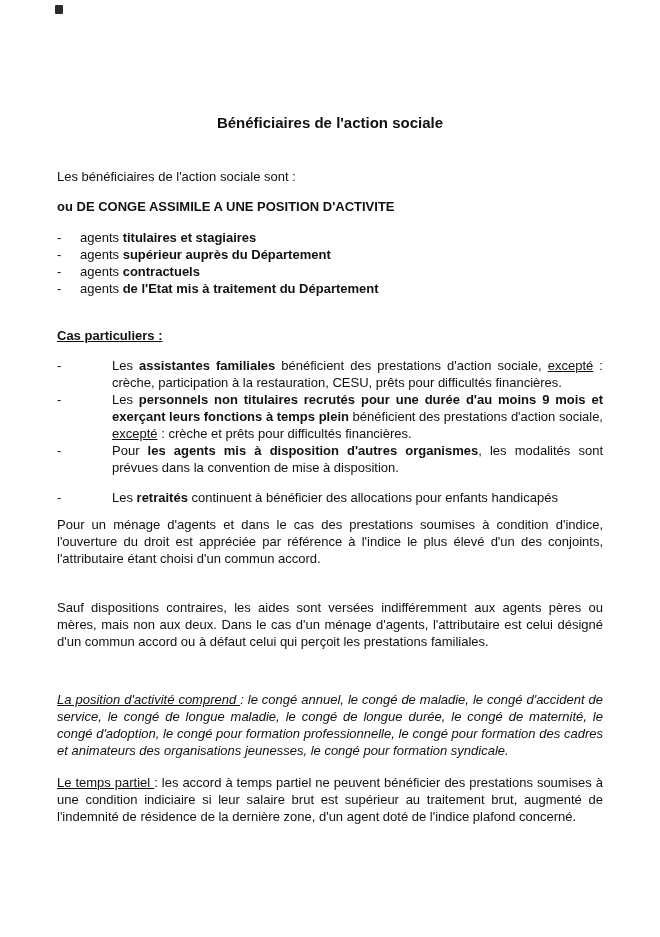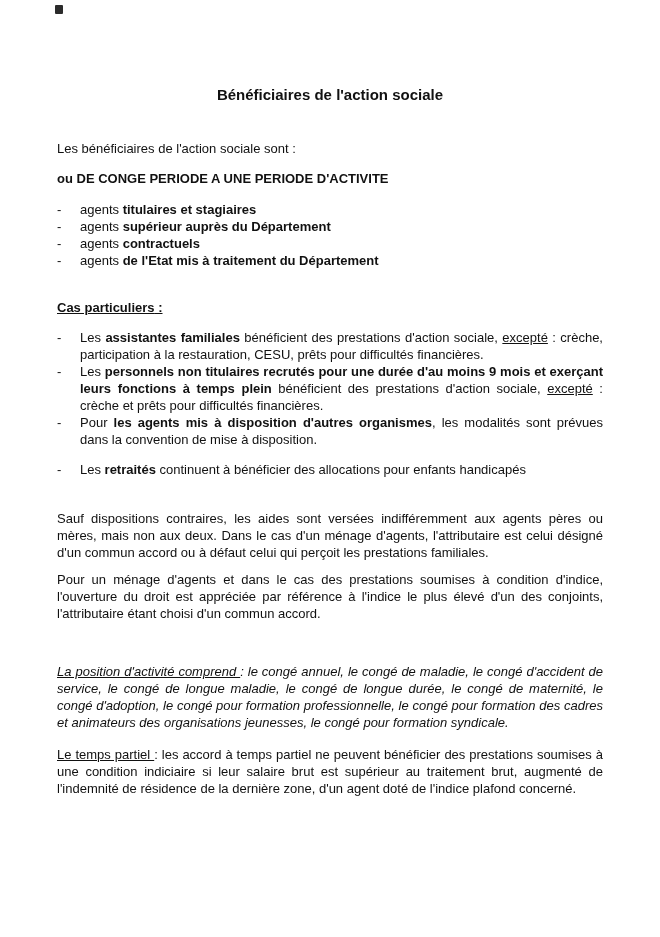--- a/index.html
+++ b/index.html
@@ -8,21 +8,21 @@
     width: 660px;
     height: 937px;
     font-family: "Liberation Sans", sans-serif;
     color: #111111;
     overflow: hidden;
   }
   .page {
     position: relative;
     width: 660px;
     height: 937px;
-    padding: 86px 57px 0 57px;
+    padding: 114px 57px 0 57px;
     background: #ffffff;
   }
   .scan-artifact {
     position: absolute;
     top: 5px;
     left: 55px;
     width: 8px;
     height: 9px;
     background: #2b2b2b;
     border-radius: 1px;
@@ -40,42 +40,42 @@
   .intro { margin-top: 36px; }
   .bold-block { margin-top: 13px; font-weight: bold; }
   ul.dash-list { list-style: none; }
   ul.dash-list li { display: flex; }
   .dash { width: 23px; flex: 0 0 23px; }
   .li-text { flex: 1; }
   .agent-list { margin-top: 14px; font-weight: normal; }
   .agent-list .li-text { font-weight: normal; }
   .cas-heading { margin-top: 30px; text-decoration: underline; }
   .cas-list { margin-top: 13px; }
-  .cas-list .li-text { text-align: justify; }
+  .cas-list .li-text { text-align: justify; margin-left: 32px; }
   .retraites { margin-top: 13px; }
   .para { margin-top: 10px; text-align: justify; }
   .para-sauf { margin-top: 32px; }
   .para-position { margin-top: 41px; font-style: italic; }
   .para-temps { margin-top: 15px; }
   .b { font-weight: bold; }
   .u { text-decoration: underline; }
 </style>
 </head>
 <body>
 
 <div class="page">
 
   <div class="scan-artifact"></div>
 
   <h1 class="title">Bénéficiaires de l'action sociale</h1>
 
   <p class="intro">Les bénéficiaires de l'action sociale sont :</p>
 
   <div class="bold-block">
-    <div class="hline">ou DE CONGE PERIODE A UNE PERIODE D'ACTIVITE</div>
+    <div class="hline">ou DE CONGE ASSIMILE A UNE POSITION D'ACTIVITE</div>
   </div>
 
   <ul class="dash-list agent-list">
     <li>
       <span class="dash">-</span>
       <span class="li-text"><span>agents </span><span class="b">titulaires et stagiaires</span></span>
     </li>
     <li>
       <span class="dash">-</span>
       <span class="li-text"><span>agents </span><span class="b">supérieur auprès du Département</span></span>
@@ -107,21 +107,21 @@
     </li>
   </ul>
 
   <ul class="dash-list cas-list retraites">
     <li>
       <span class="dash">-</span>
       <span class="li-text"><span>Les </span><span class="b">retraités</span><span> continuent à bénéficier des allocations pour enfants handicapés</span></span>
     </li>
   </ul>
 
+  <p class="para">Pour un ménage d'agents et dans le cas des prestations soumises à condition d'indice, l'ouverture du droit est appréciée par référence à l'indice le plus élevé d'un des conjoints, l'attributaire étant choisi d'un commun accord.</p>
+
   <p class="para para-sauf">Sauf dispositions contraires, les aides sont versées indifféremment aux agents pères ou mères, mais non aux deux. Dans le cas d'un ménage d'agents, l'attributaire est celui désigné d'un commun accord ou à défaut celui qui perçoit les prestations familiales.</p>
-
-  <p class="para">Pour un ménage d'agents et dans le cas des prestations soumises à condition d'indice, l'ouverture du droit est appréciée par référence à l'indice le plus élevé d'un des conjoints, l'attributaire étant choisi d'un commun accord.</p>
 
   <p class="para para-position"><span class="u">La position d'activité comprend </span><span>: le congé annuel, le congé de maladie, le congé d'accident de service, le congé de longue maladie, le congé de longue durée, le congé de maternité, le congé d'adoption, le congé pour formation professionnelle, le congé pour formation des cadres et animateurs des organisations jeunesses, le congé pour formation syndicale.</span></p>
 
   <p class="para para-temps"><span class="u">Le temps partiel </span><span>: les accord à temps partiel ne peuvent bénéficier des prestations soumises à une condition indiciaire si leur salaire brut est supérieur au traitement brut, augmenté de l'indemnité de résidence de la dernière zone, d'un agent doté de l'indice plafond concerné.</span></p>
 
 </div>
 
 </body></html>

